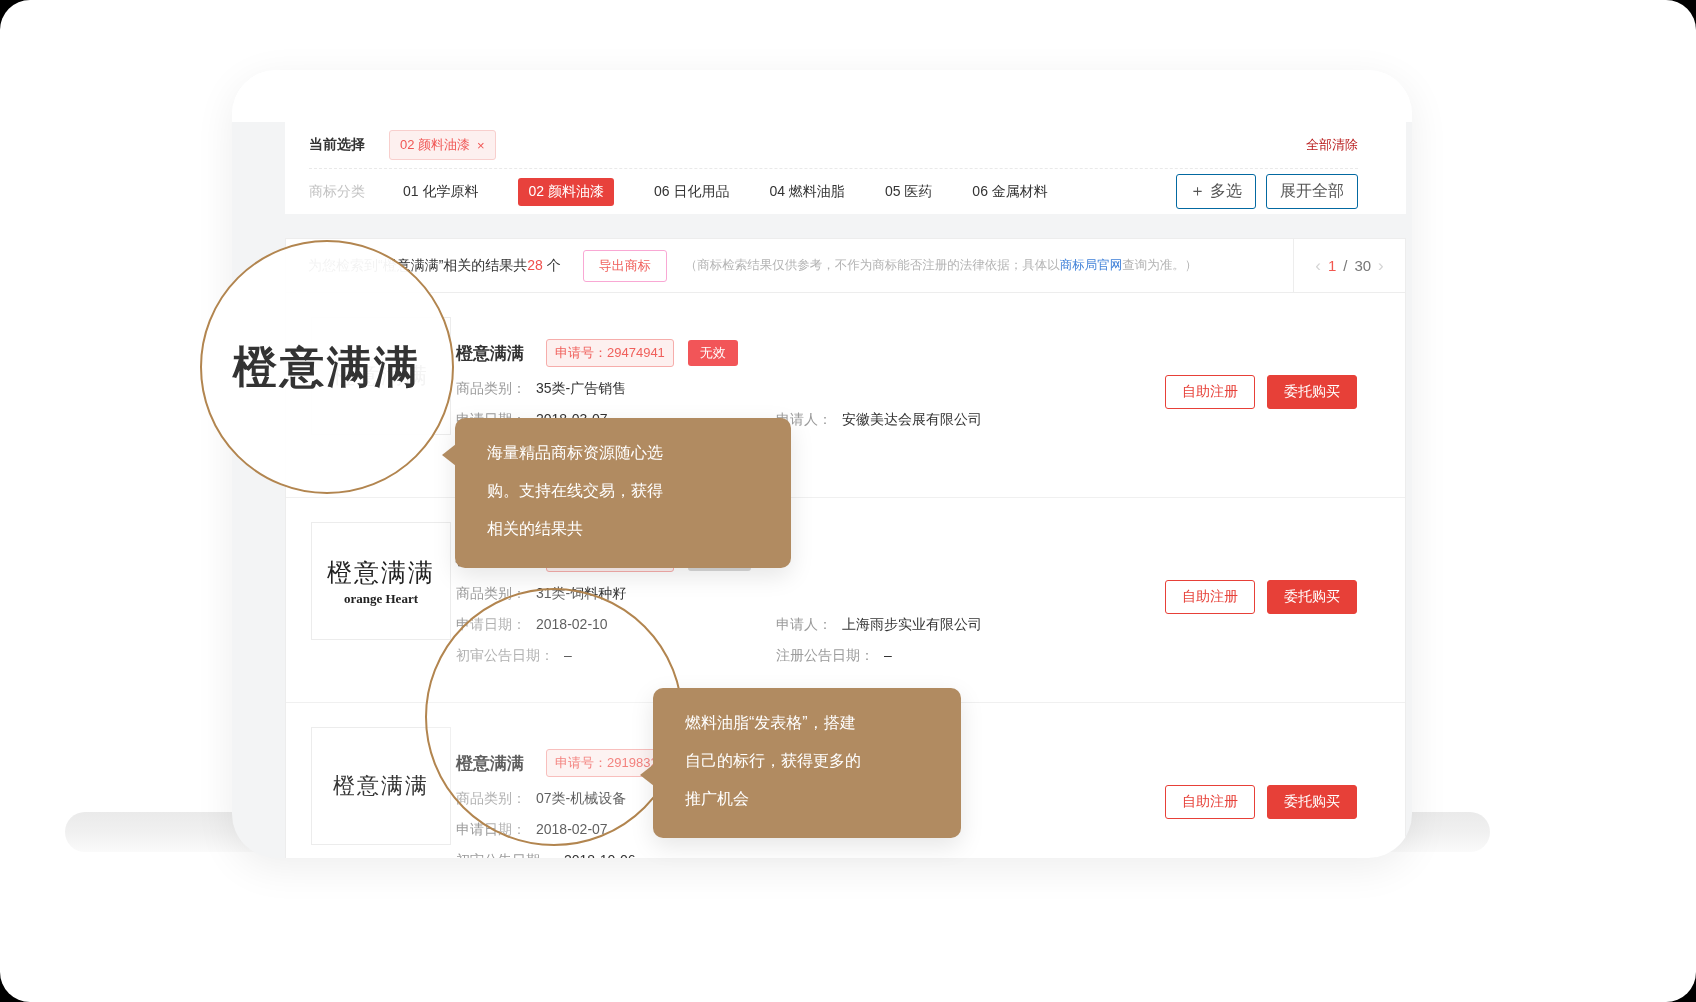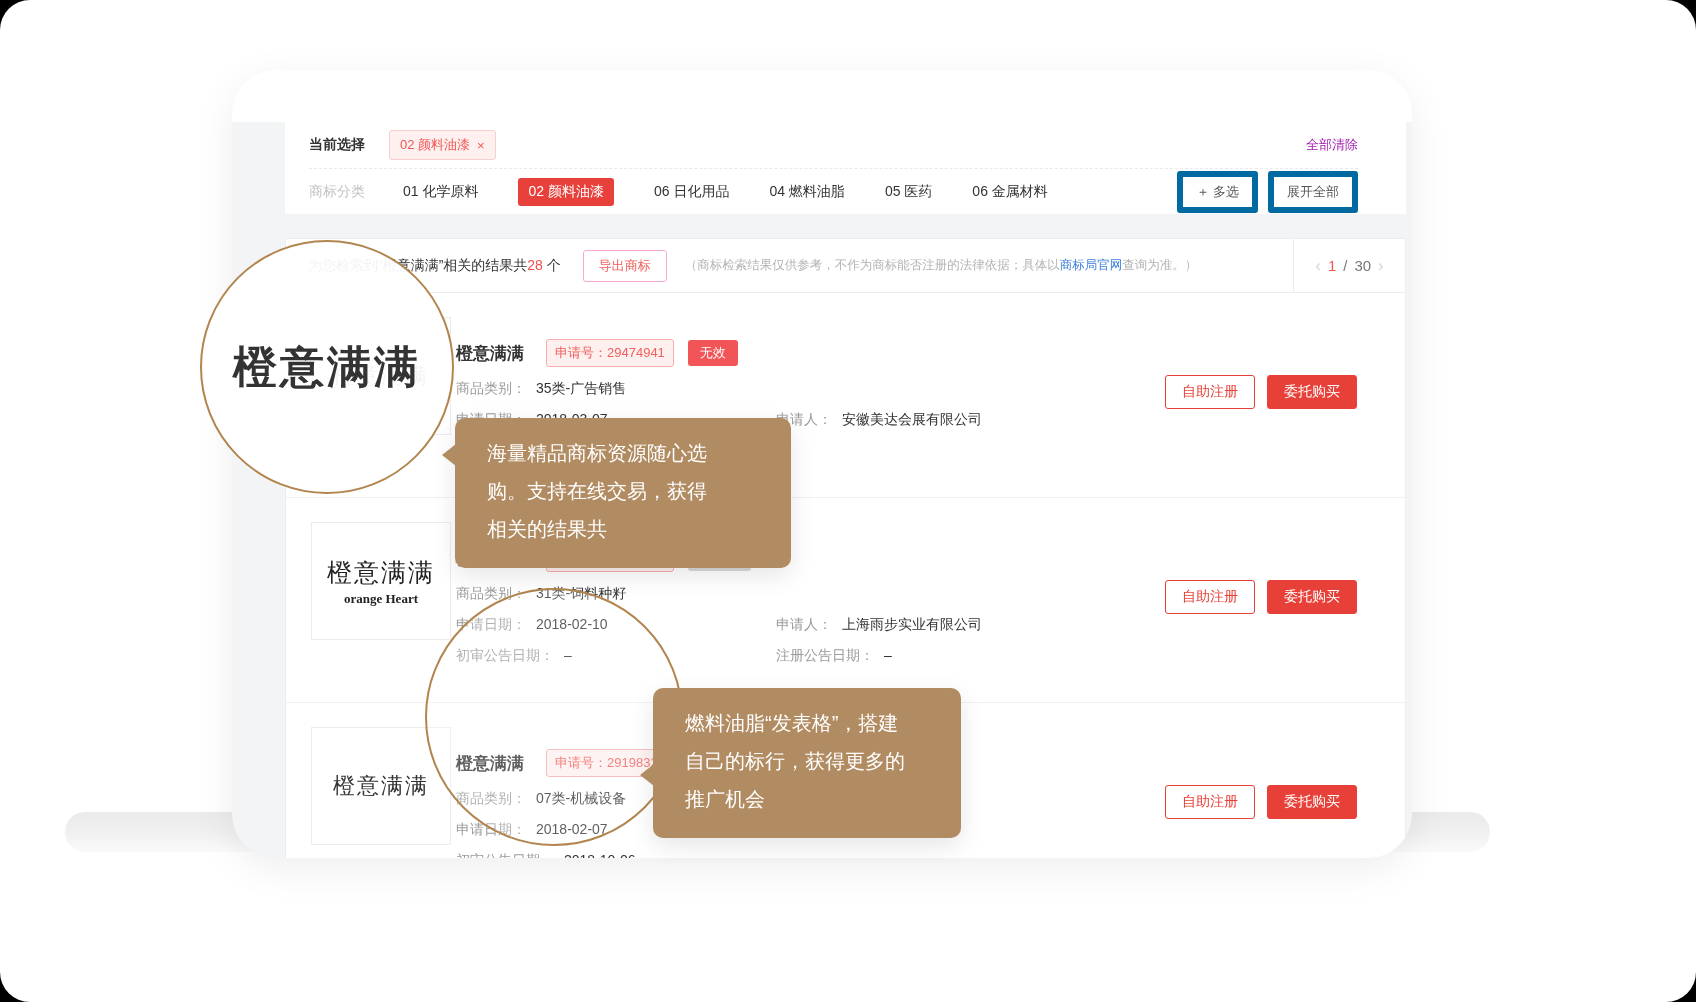--- a/index.html
+++ b/index.html
@@ -18,28 +18,28 @@
 
   .white-card { position:absolute; left:53px; right:6px; background:#fff; }
   .filter-card { top:52px; height:92px; padding:0 48px 0 24px; }
   .screen .topfill { position:absolute; top:0; left:0; right:0; height:52px; background:#fff; }
 
   .filter-row { height:46px; display:flex; align-items:center; }
   .filter-label { font-size:14px; font-weight:bold; color:#333; }
   .tag-pill { margin-left:24px; display:inline-flex; align-items:center; font-size:13px; color:#f05654;
     background:#fdf0ef; border:1px solid #f8cfcd; border-radius:3px; padding:5px 10px; cursor:pointer; }
   .tag-close { margin-left:7px; font-size:13px; }
-  .clear-all { margin-left:auto; font-size:13px; color:#a21caf; cursor:pointer; }
+  .clear-all { margin-left:auto; font-size:13px; color:#b91c1c; cursor:pointer; }
   .dash-divider { border-top:1px dashed #e9e9e9; }
   .cat-row { height:45px; display:flex; align-items:center; font-size:14px; color:#333;gap:8px; }
   .cat-label { color:#c2c2c2; margin-right:30px; }
   .cat-item { margin-right:32px; cursor:pointer; white-space:nowrap; }
   .cat-item.selected { background:#e8413c; color:#fff; border-radius:3px; padding:5px 10px; }
   .cat-actions { margin-left:auto; display:flex; gap:10px; }
-  .cat-btn { font-size:13px; color:#555; border:6px solid #0369a1; border-radius:3px; padding:6px 13px; background:#fff; cursor:pointer; white-space:nowrap; }
+  .cat-btn { font-size:16px; color:#555; border:1px solid #0369a1; border-radius:3px; padding:6px 13px; background:#fff; cursor:pointer; white-space:nowrap; }
 
   .results-panel { top:168px; bottom:0; border:1px solid #ededed; border-bottom:none; }
   .results-header { height:54px; display:flex; align-items:center; border-bottom:1px solid #ededed; }
   .rh-left { flex:1; display:flex; align-items:center; padding:0 16px 0 22px; min-width:0; }
   .rh-text { font-size:14px; color:#333; white-space:nowrap; }
   .rh-count { color:#f0504c; }
   .export-btn { margin:0 18px 0 22px; font-size:13px; color:#f0605c; border:1px solid #f9a8d4; border-radius:3px;
     padding:6px 15px; background:#fff; cursor:pointer; white-space:nowrap; }
   .disclaimer { font-size:12.5px; color:#b3b3b3; white-space:nowrap; overflow:hidden; }
   .disclaimer .link { color:#3d7fd8; cursor:pointer; }
@@ -70,21 +70,21 @@
   .btn-outline { font-size:14px; color:#e74038; background:#fff; border:1px solid #e74038; border-radius:3px; padding:7px 16px; cursor:pointer; white-space:nowrap; }
   .btn-solid { font-size:14px; color:#fff; background:#e74038; border:1px solid #e74038; border-radius:3px; padding:7px 16px; cursor:pointer; white-space:nowrap; }
 
   
   .zoom-circle1 { position:absolute; left:200px; top:240px; width:254px; height:254px; border-radius:50%;
     border:2px solid #b2854f; background:rgba(255,255,255,0.94); z-index:5; display:flex; align-items:center; justify-content:center; }
   .zoom-circle1 .big-mark { font-size:44px; font-weight:600; color:#333; letter-spacing:3px; white-space:nowrap; }
   .zoom-circle2 { position:absolute; left:425px; top:588px; width:258px; height:258px; border-radius:50%;
     border:2px solid #b2854f; background:rgba(255,255,255,0.22); z-index:5; }
   .tooltip { position:absolute; background:#b18b61; border-radius:10px; color:#fff; z-index:6;
-    padding:16px 30px 20px 32px; font-size:20px; line-height:38px; box-shadow:0 8px 24px rgba(0,0,0,0.10); }
+    padding:16px 30px 20px 32px; font-size:16px; line-height:38px; box-shadow:0 8px 24px rgba(0,0,0,0.10); }
   .tooltip .arrow { position:absolute; left:-13px; width:0; height:0;
     border-top:11px solid transparent; border-bottom:11px solid transparent; border-right:14px solid #b18b61; }
   .tooltip1 { left:455px; top:418px; width:336px; }
   .tooltip1 .arrow { top:26px; }
   .tooltip2 { left:653px; top:688px; width:308px; }
   .tooltip2 .arrow { top:76px; }
   .tt-line { white-space:nowrap; }
 </style>
 </head>
 <body>

